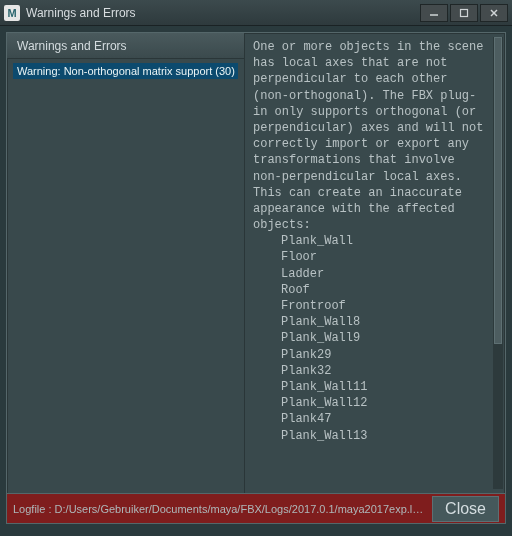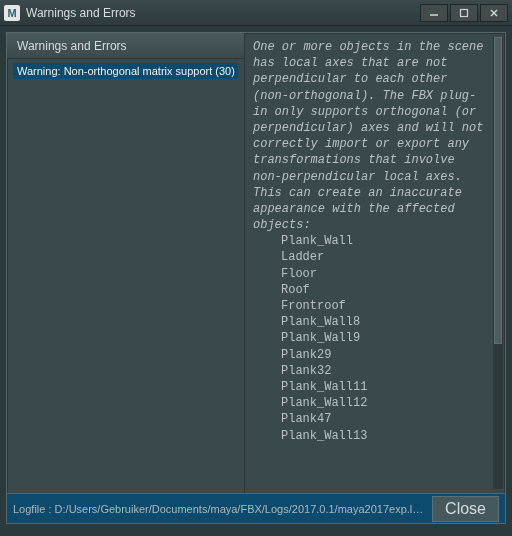--- a/index.html
+++ b/index.html
@@ -80,37 +80,37 @@
   }
   .desc-scroll {
     position: absolute; inset: 0;
     overflow: hidden;
     padding: 6px 16px 6px 8px;
     color: #b8c2c4;
     font-family: "Consolas","Courier New",monospace;
     font-size: 12px;
     line-height: 1.35;
   }
-  .desc-para { white-space: pre-wrap; font-style: italic; }
+  .desc-para { white-space: pre-wrap; }
   .obj-line { padding-left: 28px; display: block; }
   .scrollbar {
     position: absolute; right: 2px; top: 4px; bottom: 4px;
     width: 10px;
     background: #2d3a3c;
   }
   .scroll-thumb {
     position: absolute; left: 1px; right: 1px;
     top: 0; height: 68%;
     background: #4d5d60;
     border: 1px solid #5e7073;
   }
   .footer {
     height: 30px;
     border-top: 1px solid #55676a;
-    background: #0c4a6e;
+    background: #7f1d1d;
     display: flex; align-items: center;
     padding: 0 6px;
     color: #aeb8ba;
     font-size: 11px;
   }
   .footer-text { flex: 1; white-space: nowrap; overflow: hidden; text-overflow: ellipsis; }
   .close-btn {
     background: #45585b;
     border: 1px solid #5c7074;
     color: #d4dde0;
@@ -154,22 +154,22 @@
         <div class="warning-item">Warning: Non-orthogonal matrix support (30)</div>
       </div>
     </div>
 
     <div class="panel-right">
       <div class="panel-body">
         <div class="desc-scroll">
           <span class="desc-para">One or more objects in the scene has local axes that are not perpendicular to each other (non-orthogonal). The FBX plug-in only supports orthogonal (or perpendicular) axes and will not correctly import or export any transformations that involve non-perpendicular local axes. This can create an inaccurate appearance with the affected objects:</span>
           <div id="obj-list">
               <span class="obj-line">Plank_Wall</span>
+              <span class="obj-line">Floor</span>
               <span class="obj-line">Ladder</span>
-              <span class="obj-line">Floor</span>
               <span class="obj-line">Roof</span>
               <span class="obj-line">Frontroof</span>
               <span class="obj-line">Plank_Wall8</span>
               <span class="obj-line">Plank_Wall9</span>
               <span class="obj-line">Plank29</span>
               <span class="obj-line">Plank32</span>
               <span class="obj-line">Plank_Wall11</span>
               <span class="obj-line">Plank_Wall12</span>
               <span class="obj-line">Plank47</span>
               <span class="obj-line">Plank_Wall13</span>

